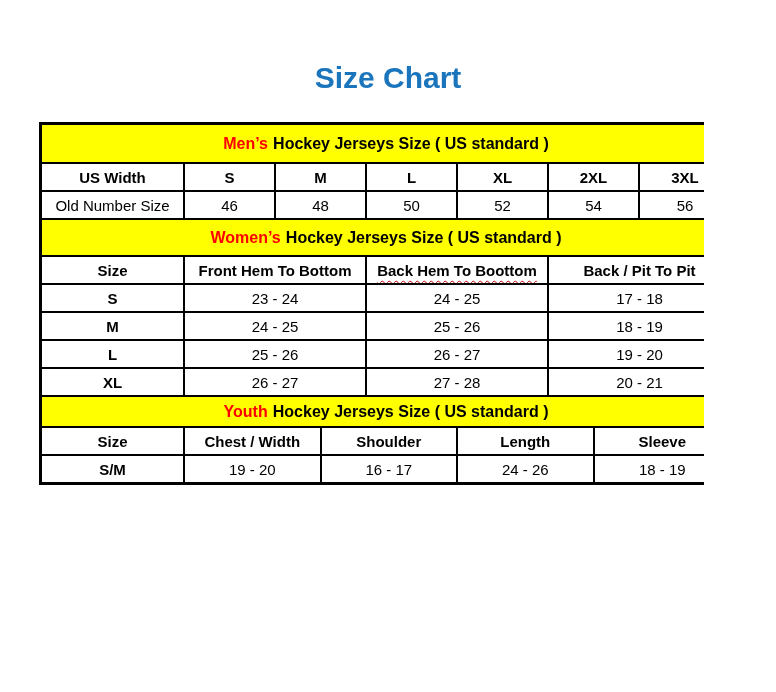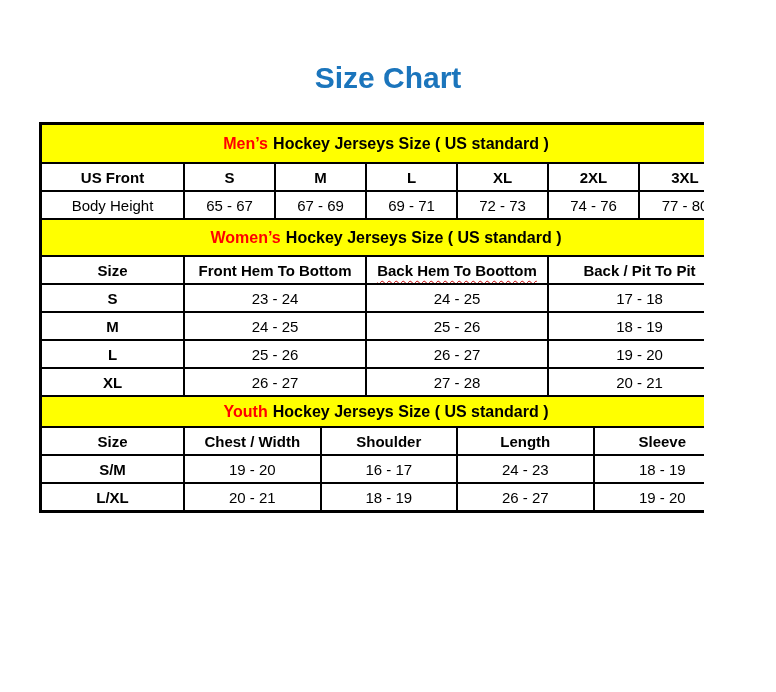--- a/index.html
+++ b/index.html
@@ -98,38 +98,38 @@
             <col class="label-col">
             <col>
             <col>
             <col>
             <col>
             <col>
             <col>
           </colgroup>
           <thead>
             <tr>
-              <th><span>US Front</span></th>
+              <th><span>US Width</span></th>
               <th><span>S</span></th>
               <th><span>M</span></th>
               <th><span>L</span></th>
               <th><span>XL</span></th>
               <th><span>2XL</span></th>
               <th><span>3XL</span></th>
             </tr>
           </thead>
           <tbody>
             <tr>
-              <td class="row-label">Body Height</td>
-              <td>65 - 67</td>
-              <td>67 - 69</td>
-              <td>69 - 71</td>
-              <td>72 - 73</td>
-              <td>74 - 76</td>
-              <td>77 - 80</td>
+              <td class="row-label">Old Number Size</td>
+              <td>46</td>
+              <td>48</td>
+              <td>50</td>
+              <td>52</td>
+              <td>54</td>
+              <td>56</td>
             </tr>
           </tbody>
         </table>
       </section>
       <section class="section section-womens">
         <div class="band">
           <span class="accent">Women’s</span>
           <span class="rest">Hockey Jerseys Size ( US standard )</span>
         </div>
         <table class="size-table bold-labels">
@@ -195,27 +195,20 @@
               <th><span>Shoulder</span></th>
               <th><span>Length</span></th>
               <th><span>Sleeve</span></th>
             </tr>
           </thead>
           <tbody>
             <tr>
               <td class="row-label">S/M</td>
               <td>19 - 20</td>
               <td>16 - 17</td>
-              <td>24 - 23</td>
+              <td>24 - 26</td>
               <td>18 - 19</td>
-            </tr>
-            <tr>
-              <td class="row-label">L/XL</td>
-              <td>20 - 21</td>
-              <td>18 - 19</td>
-              <td>26 - 27</td>
-              <td>19 - 20</td>
             </tr>
           </tbody>
         </table>
       </section>
     </div>
 </div>
 
 </body></html>

